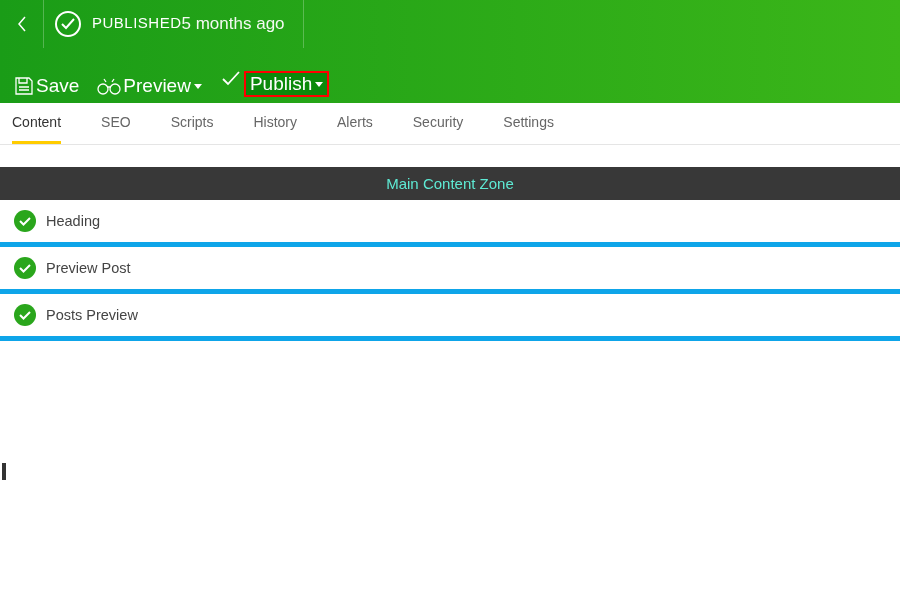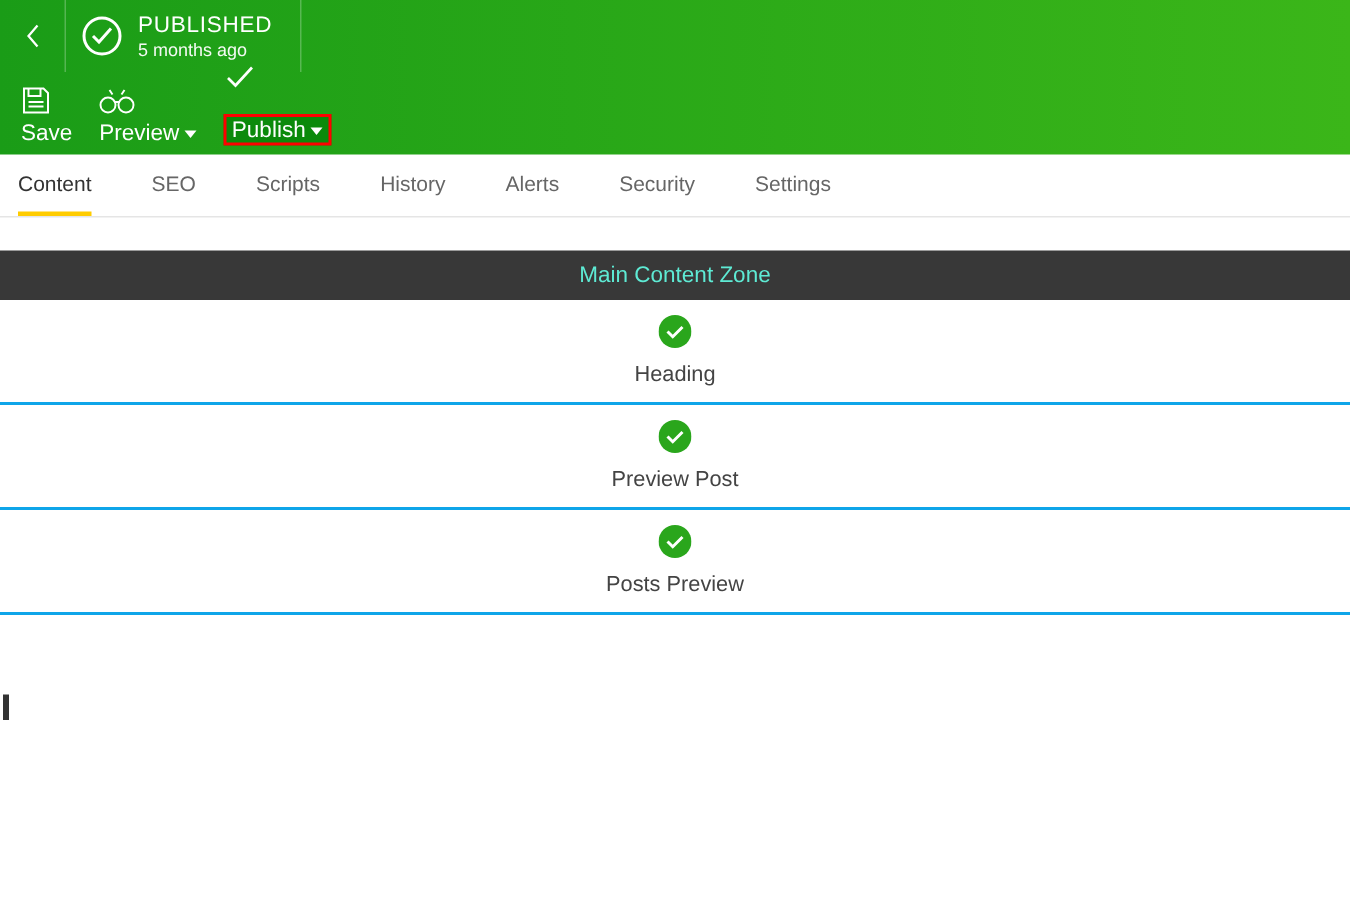--- a/index.html
+++ b/index.html
@@ -20,42 +20,41 @@
       border-right: 1px solid rgba(255,255,255,0.25);
       cursor: pointer;
     }
     .status-box {
       display: flex;
       align-items: center;
       padding: 0 18px 0 10px;
       border-right: 1px solid rgba(255,255,255,0.25);
       gap: 10px;
     }
-    .status-text { display: flex; flex-direction: column; line-height: 1.2; }
+    .status-text { display: flex; line-height: 1.2; }
     .status-title { font-size: 15px; font-weight: 400; letter-spacing: 0.5px; }
-    .status-sub { font-size: 12px; opacity: 0.95; }
+    .status-sub { font-size: 17px; opacity: 0.95; }
     .title-box { padding: 7px 18px; }
     .title-main { font-size: 15px; font-weight: 400; }
     .title-sub { font-size: 12px; opacity: 0.95; }
 
     .toolbar {
       height: 55px;
       background: linear-gradient(to right, #1a9c17, #3bb619);
       display: flex;
       align-items: flex-end;
       padding: 0 12px 4px;
       gap: 14px;
       color: #fff;
     }
     .toolbar-btn {
       display: flex;
-      flex-direction: column;
-      align-items: flex-start;
-      cursor: pointer;
-      font-size: 15px;
+      align-items: center;
+      cursor: pointer;
+      font-size: 19px;
       gap: 2px;
       padding: 2px 2px;
     }
     .toolbar-btn-icon { height: 22px; display: flex; align-items: center; justify-content: center; }
     .toolbar-btn-label { white-space: nowrap; }
     .publish-highlight {
       border: 2px solid red;
       background: #0b8a0b;
       padding: 0 4px;
       margin-top: 12px;
@@ -98,23 +97,22 @@
       padding: 8px 14px;
       font-size: 15px;
       margin-top: 22px;
       text-align: center;
     }
     .content-row {
       display: flex;
       align-items: center;
       gap: 10px;
       padding: 10px 14px;
-      border-bottom: 2px solid #0ea5e9;
-      cursor: pointer;
-      flex-direction: column;
+      border-bottom: 5px solid #0ea5e9;
+      cursor: pointer;
     }
     .content-row-label { color: #444; font-size: 14.5px; }
     .check-circle {
       width: 22px; height: 22px;
       display: inline-flex;
       align-items: center;
       justify-content: center;
     }
 
     .side-caret {

